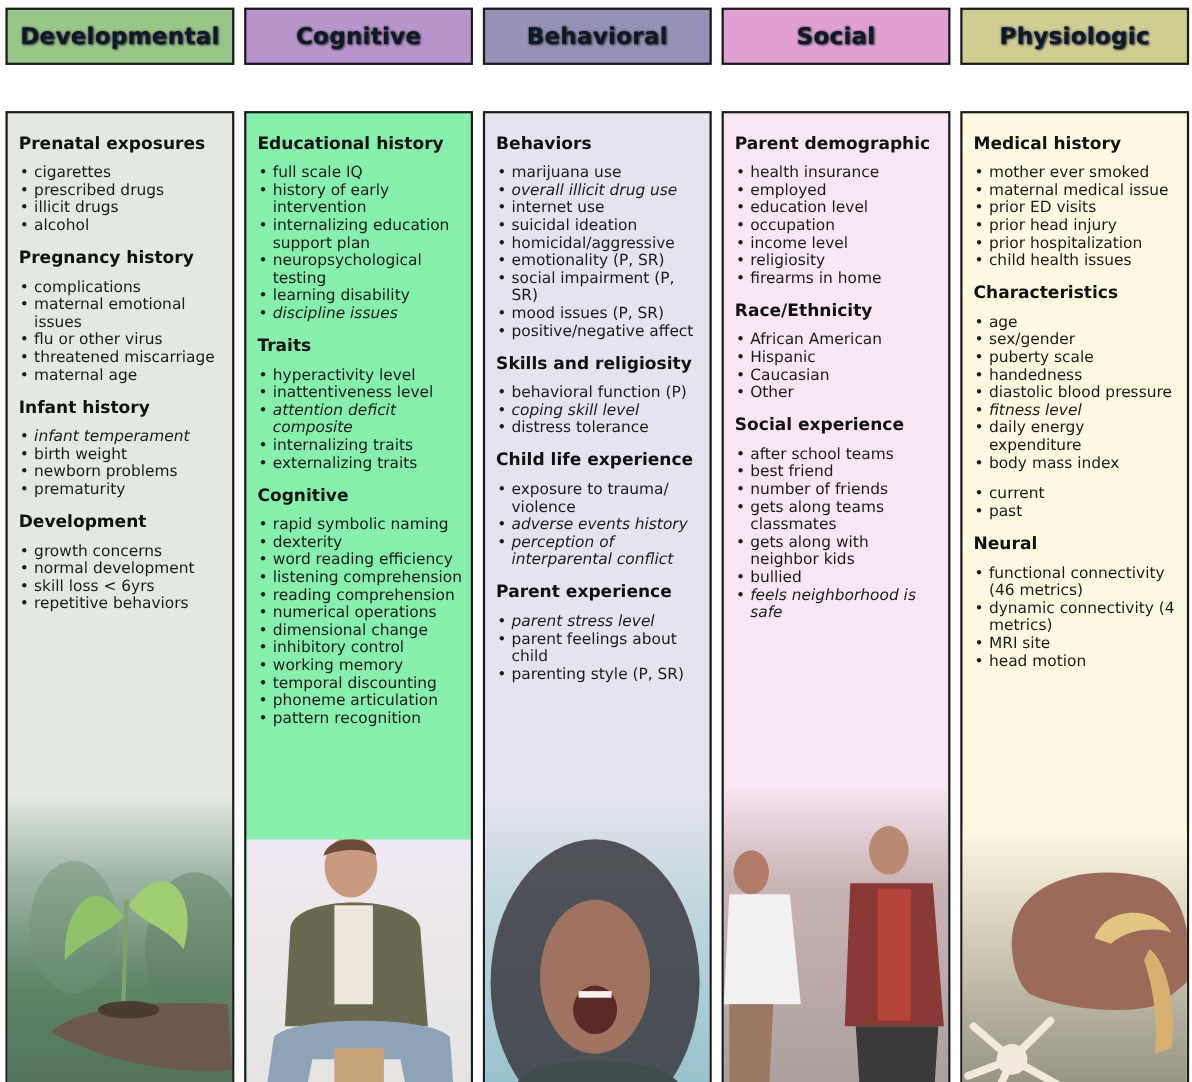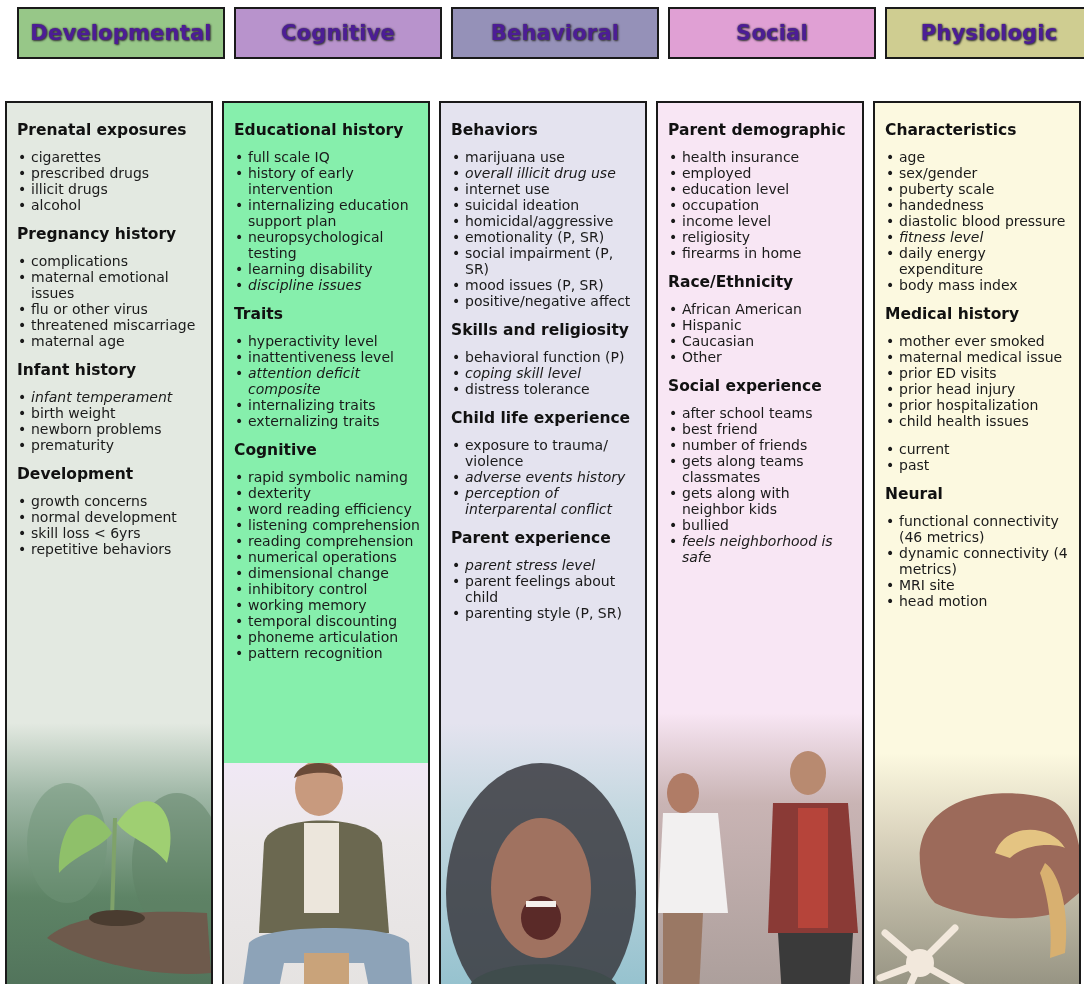--- a/index.html
+++ b/index.html
@@ -1,21 +1,21 @@
 <!DOCTYPE html>
 <html><head>
 <meta charset="utf-8">
 <style>
   html, body { margin: 0; padding: 0; background: #ffffff; }
   body { width: 1084px; height: 984px; position: relative; overflow: hidden; font-family: "DejaVu Sans", sans-serif; }
   .col { position: absolute; top: 0; width: 208px; }
   .hdr {
-    position: absolute; top: 7px; left: 12px; width: 208px; height: 52px; box-sizing: border-box;
+    position: absolute; top: 7px; left: 0; width: 208px; height: 52px; box-sizing: border-box;
     border: 2px solid #1a1a1a; display: flex; align-items: center; justify-content: center;
-    font-family: "DejaVu Sans", sans-serif; font-weight: bold; font-size: 21px; color: #4c1d95;
+    font-family: "DejaVu Sans", sans-serif; font-weight: bold; font-size: 21px; color: #0f172a;
     text-shadow: 0 0 2px #444, 1px 1px 2px #333;
     letter-spacing: 0.2px;
   }
   .panel {
     position: absolute; top: 65px; left: 0; width: 208px; height: 914px; box-sizing: border-box;
     border: 2px solid #1a1a1a; overflow: hidden; margin-top: 36px;
   }
   .content { position: absolute; top: 0; left: 0; right: 0; padding: 14px 8px 0 10px; z-index: 2; }
   .sec-title { font-weight: bold; font-size: 15.5px; color: #111; margin: 4px 0 10px 0; line-height: 18px; }
   .sec { margin-bottom: 12px; }
@@ -279,41 +279,41 @@
       </svg>
     </div>
   </div>
 </div>
 
 <div class="col" style="left:873px">
   <div class="hdr" style="background:#cfcd91">Physiologic</div>
   <div class="panel" style="background:#fcf9e0">
     <div class="content">
         <div class="sec">
+          <div class="sec-title">Medical history</div>
+          <ul>
+            <li>mother ever smoked</li>
+            <li>maternal medical issue</li>
+            <li>prior ED visits</li>
+            <li>prior head injury</li>
+            <li>prior hospitalization</li>
+            <li>child health issues</li>
+          </ul>
+        </div>
+        <div class="sec">
           <div class="sec-title">Characteristics</div>
           <ul>
             <li>age</li>
             <li>sex/gender</li>
             <li>puberty scale</li>
             <li>handedness</li>
             <li>diastolic blood pressure</li>
             <li class="it">fitness level</li>
             <li>daily energy expenditure</li>
             <li>body mass index</li>
-          </ul>
-        </div>
-        <div class="sec">
-          <div class="sec-title">Medical history</div>
-          <ul>
-            <li>mother ever smoked</li>
-            <li>maternal medical issue</li>
-            <li>prior ED visits</li>
-            <li>prior head injury</li>
-            <li>prior hospitalization</li>
-            <li>child health issues</li>
           </ul>
         </div>
         <div class="sec">
           <ul>
             <li>current</li>
             <li>past</li>
           </ul>
         </div>
         <div class="sec">
           <div class="sec-title">Neural</div>

